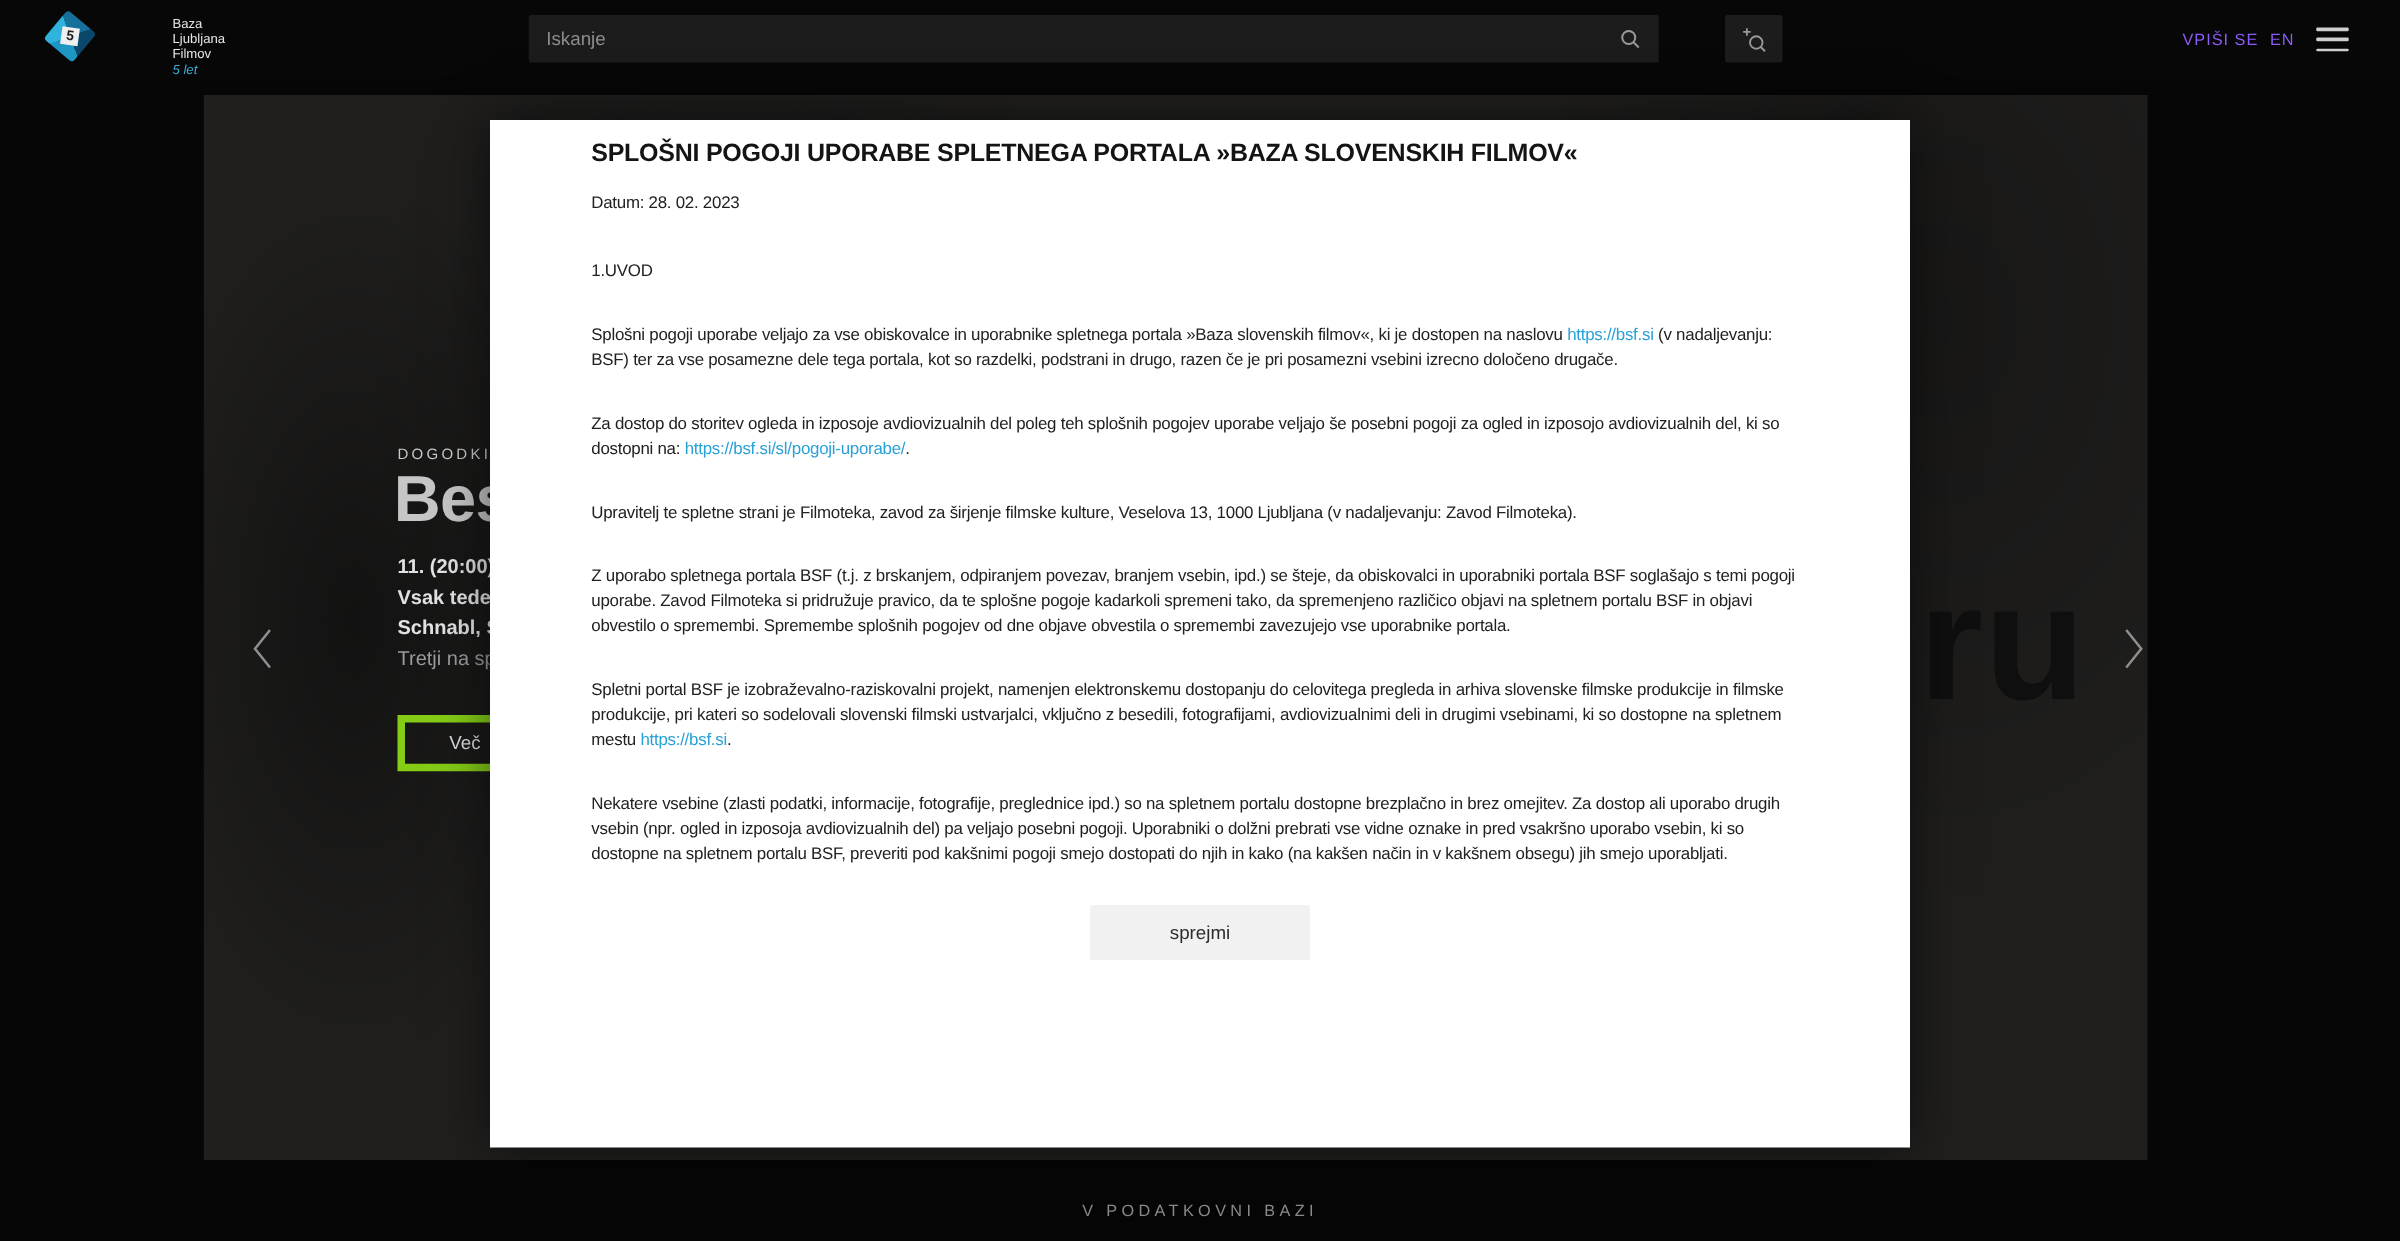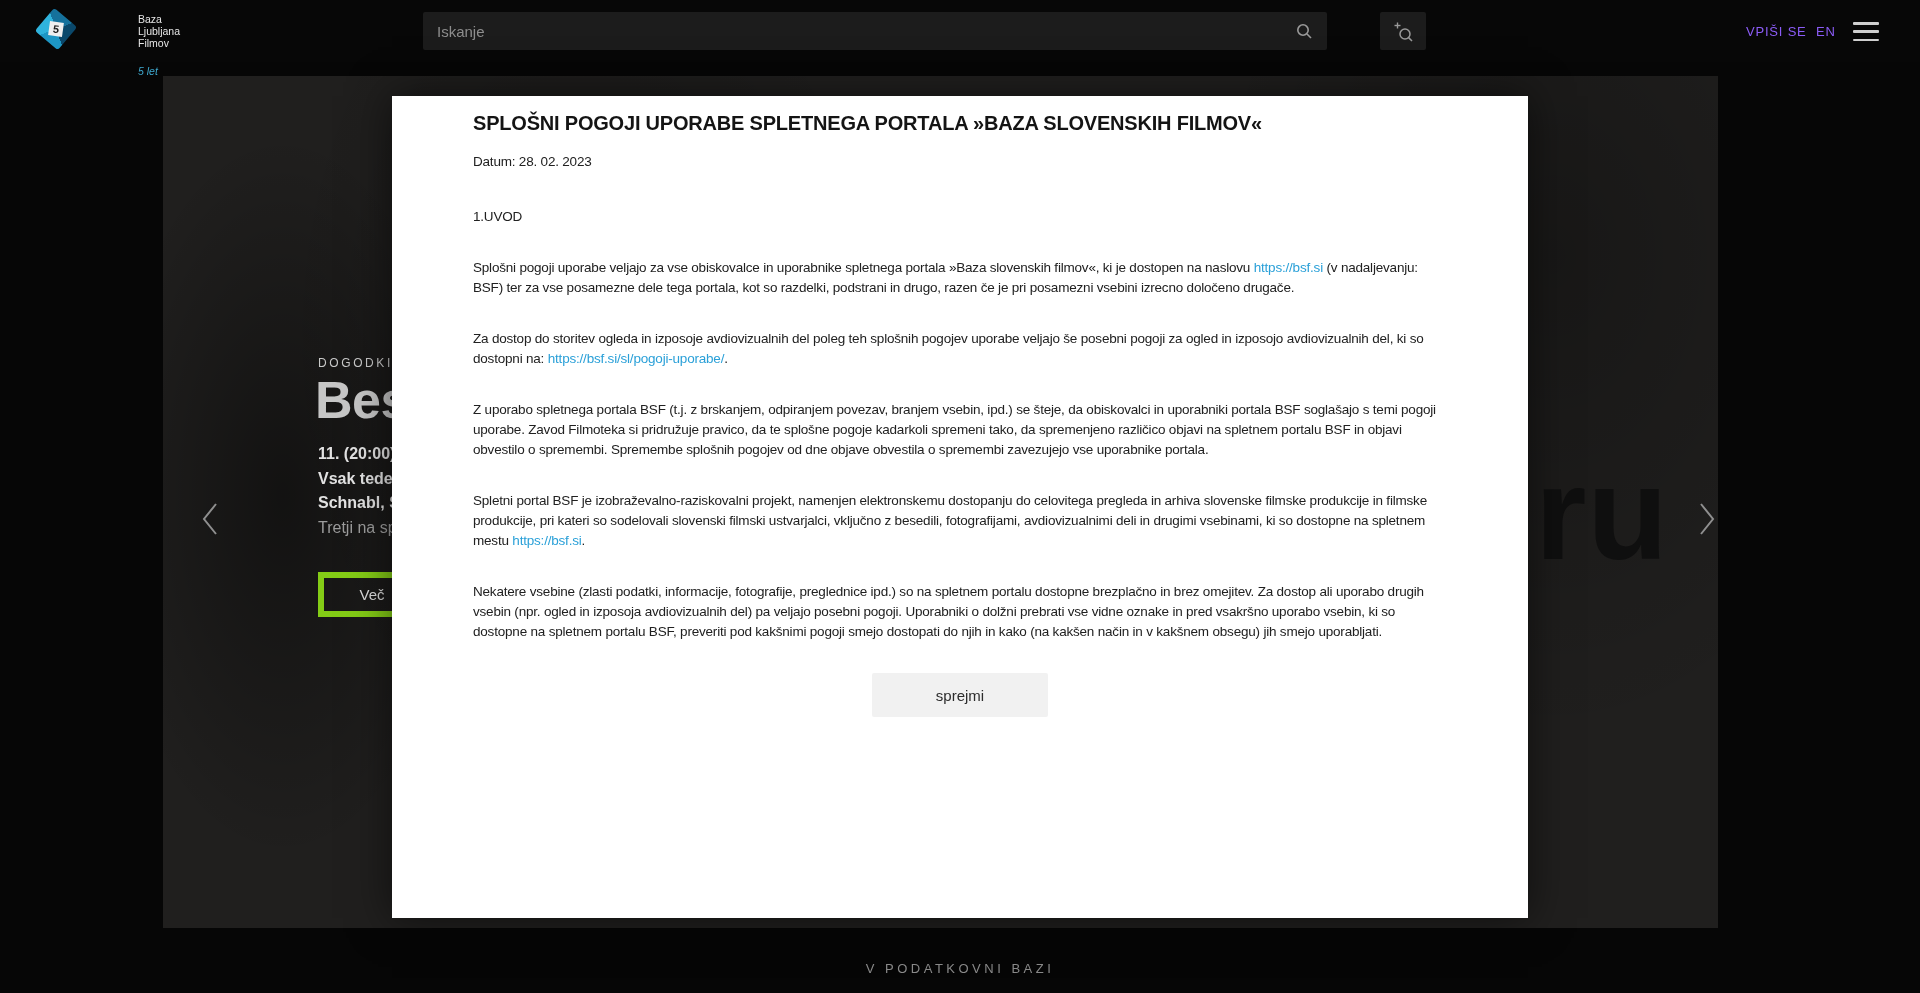--- a/index.html
+++ b/index.html
@@ -13,21 +13,21 @@
   .header{position:absolute;top:0;left:0;width:1920px;height:62px;background:#070707;z-index:10;}
   .logo-link{position:absolute;left:38px;top:8px;width:130px;height:50px;display:block;text-decoration:none;}
   .gem{position:absolute;left:3px;top:6px;width:30px;height:30px;border-radius:3px;
        transform:rotate(40deg);
        background:conic-gradient(from 210deg,#2fb3dd 0 90deg,#15719c 90deg 180deg,#0a486b 180deg 270deg,#1d96c4 270deg 360deg);}
   .gem-inner{position:absolute;left:8px;top:8px;width:14px;height:14px;background:#efefef;
        transform:rotate(-32deg);display:flex;align-items:center;justify-content:center;
        font-size:11px;font-weight:700;color:#1d1d1d;}
   .brand-text{position:absolute;left:59px;top:5px;font-size:10.5px;line-height:12px;color:#e6e6e6;}
   .brand-text span{display:block;padding-left:41px;}
-  .brand-sub{display:block;font-style:italic;color:var(--brand-accent,#3fa9cf);margin-top:16px;}
+  .brand-sub{display:block;font-style:italic;color:var(--brand-accent,#3fa9cf);margin-top:1px;}
   .search-bar{position:absolute;left:423px;top:12px;width:904px;height:38px;background:#1c1c1c;
        border-radius:2px;display:flex;align-items:center;}
   .search-input{flex:1;height:100%;padding:0 14px;background:transparent;border:none;outline:none;
        color:#dddddd;font-size:15px;font-family:inherit;}
   .search-input::placeholder{color:#8d8d8d;}
   .search-btn{width:46px;height:100%;display:flex;align-items:center;justify-content:center;
        background:transparent;border:none;cursor:pointer;padding:0;}
   .adv-btn{position:absolute;left:1380px;top:12px;width:46px;height:38px;background:#1c1c1c;border:none;
        border-radius:2px;display:flex;align-items:center;justify-content:center;cursor:pointer;padding:0;}
   .nav-link{position:absolute;top:24px;font-size:13px;letter-spacing:.8px;color:#8b5cf6;
@@ -141,20 +141,21 @@
   </svg>
 </button>
 
 <div class="modal">
   <h1 class="modal-title">SPLOŠNI POGOJI UPORABE SPLETNEGA PORTALA »BAZA SLOVENSKIH FILMOV«</h1>
   <div class="modal-date">Datum: 28. 02. 2023</div>
   <div class="modal-body" id="modal-body">
       <div class="tblock"><span>1.UVOD</span></div>
       <div class="tblock"><span>Splošni pogoji uporabe veljajo za vse obiskovalce in uporabnike spletnega portala »Baza slovenskih filmov«, ki je dostopen na naslovu </span><a class="tlink" href="#">https://bsf.si</a><span> (v nadaljevanju: BSF) ter za vse posamezne dele tega portala, kot so razdelki, podstrani in drugo, razen če je pri posamezni vsebini izrecno določeno drugače.</span></div>
       <div class="tblock"><span>Za dostop do storitev ogleda in izposoje avdiovizualnih del poleg teh splošnih pogojev uporabe veljajo še posebni pogoji za ogled in izposojo avdiovizualnih del, ki so dostopni na: </span><a class="tlink" href="#">https://bsf.si/sl/pogoji-uporabe/</a><span>.</span></div>
+      <div class="tblock"><span>Upravitelj te spletne strani je Filmoteka, zavod za širjenje filmske kulture, Veselova 13, 1000 Ljubljana (v nadaljevanju: Zavod Filmoteka).</span></div>
       <div class="tblock"><span>Z uporabo spletnega portala BSF (t.j. z brskanjem, odpiranjem povezav, branjem vsebin, ipd.) se šteje, da obiskovalci in uporabniki portala BSF soglašajo s temi pogoji uporabe. Zavod Filmoteka si pridružuje pravico, da te splošne pogoje kadarkoli spremeni tako, da spremenjeno različico objavi na spletnem portalu BSF in objavi obvestilo o spremembi. Spremembe splošnih pogojev od dne objave obvestila o spremembi zavezujejo vse uporabnike portala.</span></div>
       <div class="tblock"><span>Spletni portal BSF je izobraževalno-raziskovalni projekt, namenjen elektronskemu dostopanju do celovitega pregleda in arhiva slovenske filmske produkcije in filmske produkcije, pri kateri so sodelovali slovenski filmski ustvarjalci, vključno z besedili, fotografijami, avdiovizualnimi deli in drugimi vsebinami, ki so dostopne na spletnem mestu </span><a class="tlink" href="#">https://bsf.si</a><span>.</span></div>
       <div class="tblock"><span>Nekatere vsebine (zlasti podatki, informacije, fotografije, preglednice ipd.) so na spletnem portalu dostopne brezplačno in brez omejitev. Za dostop ali uporabo drugih vsebin (npr. ogled in izposoja avdiovizualnih del) pa veljajo posebni pogoji. Uporabniki o dolžni prebrati vse vidne oznake in pred vsakršno uporabo vsebin, ki so dostopne na spletnem portalu BSF, preveriti pod kakšnimi pogoji smejo dostopati do njih in kako (na kakšen način in v kakšnem obsegu) jih smejo uporabljati.</span></div>
     </div>
   <button class="accept-btn">sprejmi</button>
 </div>
 
 <div class="footer-label">V PODATKOVNI BAZI</div>
 
 </body></html>

